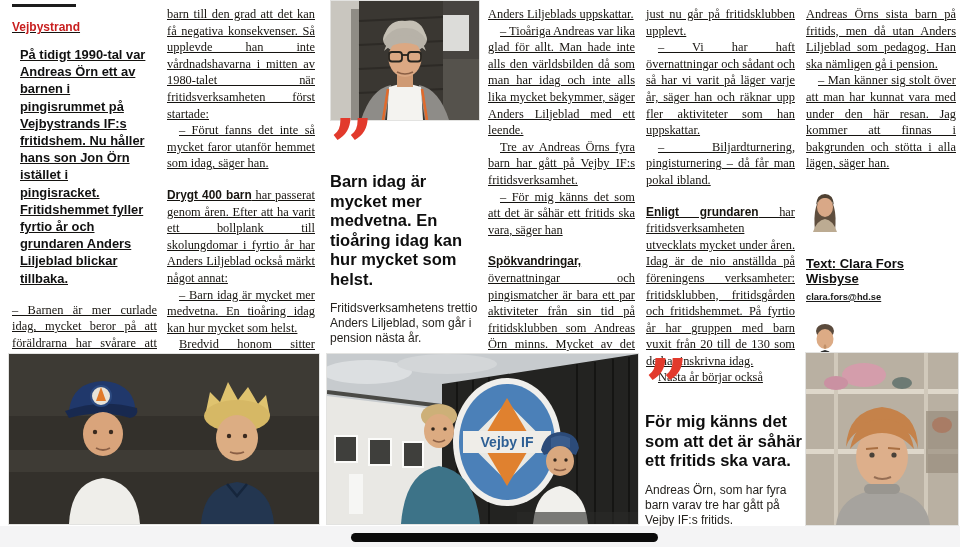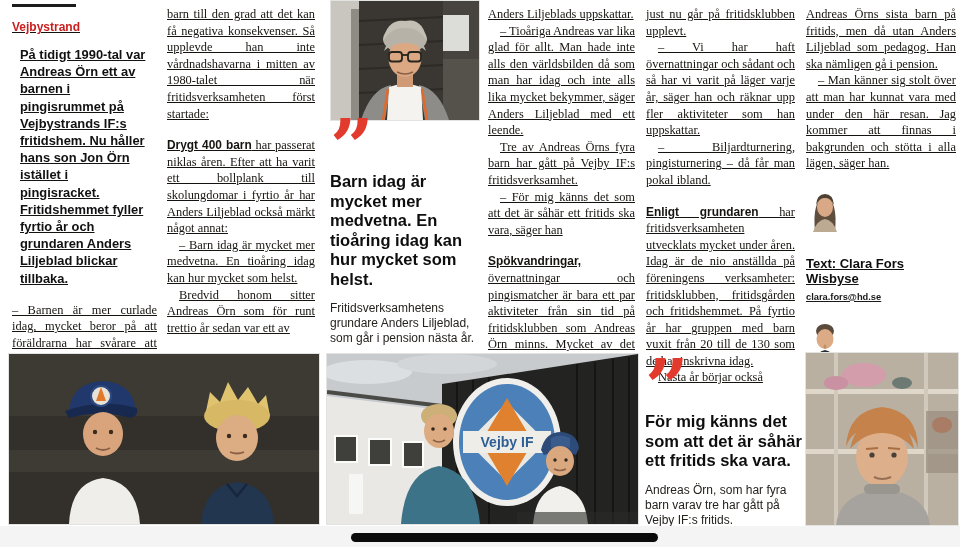--- a/index.html
+++ b/index.html
@@ -43,21 +43,22 @@
       <p>På tidigt 1990-tal var Andreas Örn ett av barnen i pingisrummet på Vejbystrands IF:s fritidshem. Nu håller hans son Jon Örn istället i pingisracket. Fritidshemmet fyller fyrtio år och grundaren Anders Liljeblad blickar tillbaka.</p>
     </div>
     <div class="bodytext">
       <p class="gap">– Barnen är mer curlade idag, mycket beror på att föräldrarna har svårare att säga nej, säger Anders Liljeblad, en av grundarna till Vejby IF:s fritidsverksamhet.</p>
       <p class="ind">Han syftar på att föräldrar nuförtiden skyddar sina</p>
     </div>
   </div>
 
   <div class="col bodytext" style="left:167px;width:148px;">
     <p>barn till den grad att det kan få negativa konsekvenser. Så upplevde han inte vårdnadshavarna i mitten av 1980-talet när fritidsverksamheten först startade:</p>
-    <p class="gap"><span class="lead">Drygt 400 barn</span><span> har passerat niklas åren. Efter att ha varit ett bollplank till skolungdomar i fyrtio år har Anders Liljeblad också märkt något annat:</span></p>
+    <p class="ind">– Förut fanns det inte så mycket faror utanför hemmet som idag, säger han.</p>
+    <p class="gap"><span class="lead">Drygt 400 barn</span><span> har passerat genom åren. Efter att ha varit ett bollplank till skolungdomar i fyrtio år har Anders Liljeblad också märkt något annat:</span></p>
     <p class="ind">– Barn idag är mycket mer medvetna. En tioåring idag kan hur mycket som helst.</p>
     <p class="ind">Bredvid honom sitter Andreas Örn som för runt trettio år sedan var ett av</p>
   </div>
 
   <div class="photo" style="left:330px;top:0;width:148px;height:119px;">
     <svg viewBox="0 0 148 119" width="148" height="119">
       <rect width="148" height="119" fill="#474440"></rect>
       <rect x="0" width="28" height="119" fill="#c9c6bf"></rect>
       <rect x="20" y="8" width="10" height="111" fill="#8f8c85"></rect>
       <rect x="28" width="84" height="119" fill="#3a3732"></rect>
@@ -84,21 +85,21 @@
         <rect x="77" y="51" width="13" height="9.5" rx="3"></rect>
         <line x1="71" y1="54" x2="77" y2="54"></line>
       </g>
       <path d="M66,71 Q74,75 82,71" stroke="#8a5f45" stroke-width="1.6" fill="none"></path>
     </svg>
   </div>
 
   <div class="quoteblock" style="left:330px;top:116px;width:150px;">
     <div class="qmark">”</div>
     <div class="qtext">Barn idag är mycket mer medvetna. En tioåring idag kan hur mycket som helst.</div>
-    <div class="qcap">Fritidsverksamhetens grundare Anders Liljeblad, som går i pension nästa år.</div>
+    <div class="qcap">Fritidsverksamhetens trettio Anders Liljeblad, som går i pension nästa år.</div>
   </div>
 
   <div class="col bodytext" style="left:488px;width:147px;">
     <p>Anders Liljeblads uppskattar.</p>
     <p class="ind">– Tioåriga Andreas var lika glad för allt. Man hade inte alls den världsbilden då som man har idag och inte alls lika mycket bekymmer, säger Anders Liljeblad med ett leende.</p>
     <p class="ind">Tre av Andreas Örns fyra barn har gått på Vejby IF:s fritidsverksamhet.</p>
     <p class="ind">– För mig känns det som att det är såhär ett fritids ska vara, säger han</p>
     <p class="gap"><span class="lead">Spökvandringar,</span><span> övernattningar och pingismatcher är bara ett par aktiviteter från sin tid på fritidsklubben som Andreas Örn minns. Mycket av det har även hans son Jon Örn som</span></p>
   </div>
 

